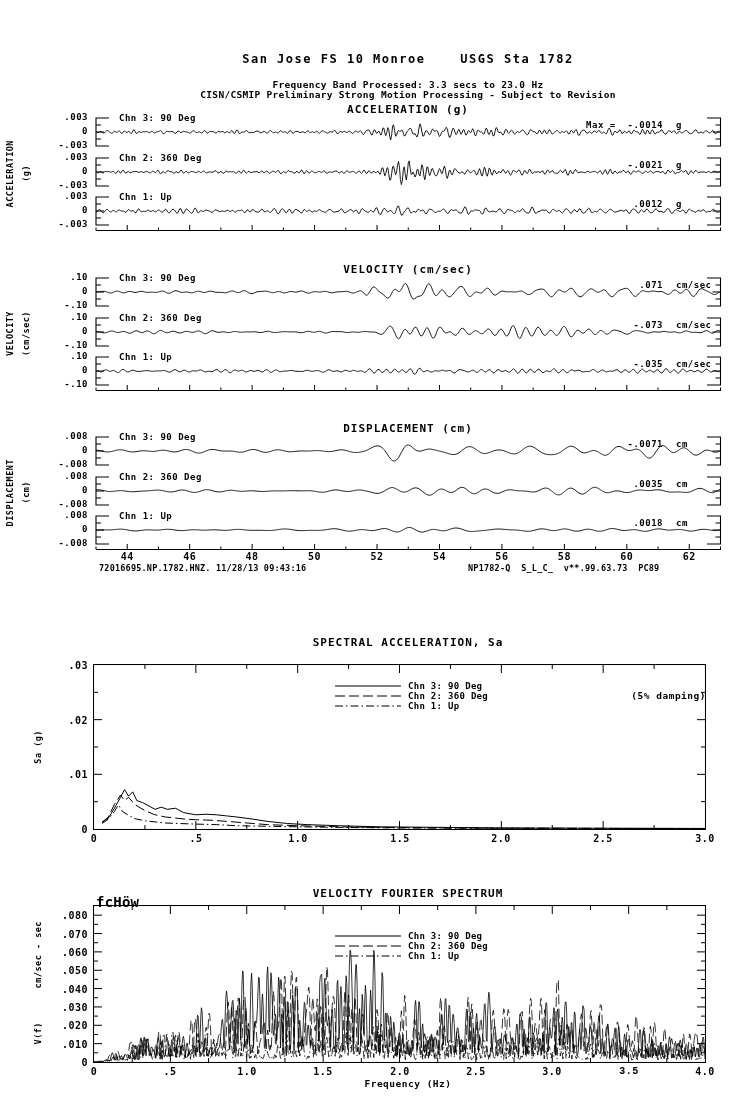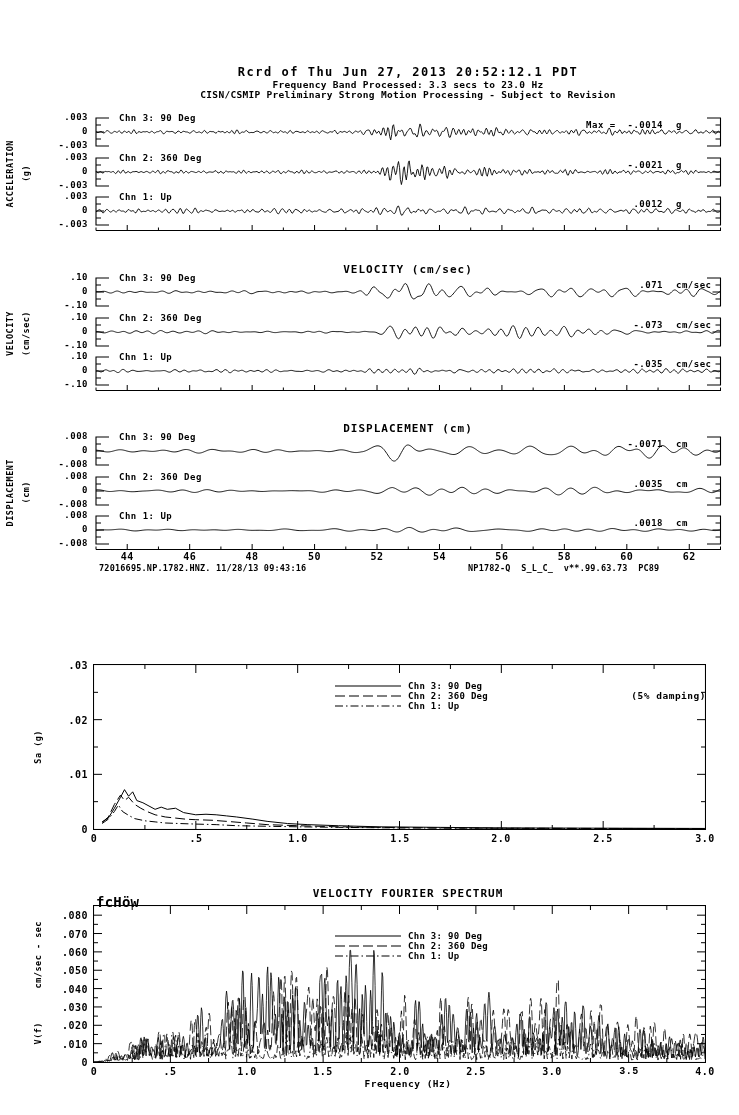--- a/index.html
+++ b/index.html
@@ -26,24 +26,25 @@
   .note{position:absolute;left:440px;width:266px;text-align:right;font-size:9.5px;letter-spacing:0.5px;}
   .corner{position:absolute;left:96px;top:894px;font-size:14px;letter-spacing:0.2px;}
   .gen{position:absolute;font-size:10px;letter-spacing:0.5px;white-space:pre;}
   svg{display:block;}
 </style>
 </head>
 <body>
 
 <div class="page">
 
-  <div class="abs ctr hl1" style="top:65px">Rcrd of Thu Jun 27, 2013 20:52:12.1 PDT</div>
+  <div class="abs ctr hl1" style="top:52px">San Jose FS 10 Monroe    USGS Sta 1782</div>
   <div class="abs ctr hl2" style="top:79px">Frequency Band Processed: 3.3 secs to 23.0 Hz</div>
   <div class="abs ctr hl2" style="top:89px">CISN/CSMIP Preliminary Strong Motion Processing - Subject to Revision</div>
 
+  <div class="abs gtitle" style="top:103px">ACCELERATION (g)</div>
   <div class="abs vwrap" style="left:2px;top:117px;height:113px;width:16px"><span class="vtext">ACCELERATION</span></div>
   <div class="abs vwrap" style="left:19px;top:117px;height:113px;width:14px"><span class="vtext">(g)</span></div>
 
   <div class="abs strip" style="top:117px">
     <span class="ylab yt">.003</span>
     <span class="ylab ym">0</span>
     <span class="ylab yb">-.003</span>
     <svg class="wave" width="627" height="31">
         <path d="M14 1H1V29H14M1 15H9M1 8H6M1 22H6M612 1H625.5V29H612M625.5 15H617.5M625.5 8H620.5M625.5 22H620.5" stroke="#000" stroke-width="1.1" fill="none"></path>
         <polyline points="1.0,14.69 2.0,15.36 3.0,15.68 3.9,15.39 4.9,14.80 5.9,14.52 6.9,14.89 7.8,15.65 8.8,16.06 9.8,15.60 10.8,14.54 11.7,13.69 12.7,13.64 13.7,14.32 14.7,15.24 15.6,15.98 16.6,16.22 17.6,15.78 18.6,14.91 19.5,14.36 20.5,14.64 21.5,15.24 22.5,15.14 23.4,14.30 24.4,13.93 25.4,14.85 26.4,16.17 27.3,16.24 28.3,14.95 29.3,13.95 30.3,14.44 31.2,15.45 32.2,15.40 33.2,14.48 34.2,14.43 35.2,15.79 36.1,16.76 37.1,15.64 38.1,13.41 39.1,12.66 40.0,14.25 41.0,16.23 42.0,16.48 43.0,15.28 43.9,14.50 44.9,14.90 45.9,15.46 46.9,15.28 47.8,14.75 48.8,14.67 49.8,14.89 50.8,14.79 51.7,14.53 52.7,14.78 53.7,15.47 54.7,15.65 55.6,14.94 56.6,14.26 57.6,14.62 58.6,15.64 59.5,16.07 60.5,15.53 61.5,14.85 62.5,14.68 63.5,14.60 64.4,14.09 65.4,13.62 66.4,14.19 67.4,15.70 68.3,16.86 69.3,16.63 70.3,15.43 71.3,14.45 72.2,14.28 73.2,14.56 74.2,14.73 75.2,14.66 76.1,14.48 77.1,14.44 78.1,14.80 79.1,15.61 80.0,16.31 81.0,16.13 82.0,15.01 83.0,14.00 83.9,14.11 84.9,15.11 85.9,15.74 86.9,15.32 87.8,14.49 88.8,14.24 89.8,14.62 90.8,14.96 91.7,14.97 92.7,15.10 93.7,15.67 94.7,16.19 95.7,15.95 96.6,14.94 97.6,13.93 98.6,13.66 99.6,14.21 100.5,15.06 101.5,15.57 102.5,15.44 103.5,14.99 104.4,14.89 105.4,15.44 106.4,16.00 107.4,15.61 108.3,14.32 109.3,13.42 110.3,14.00 111.3,15.49 112.2,16.31 113.2,15.75 114.2,14.75 115.2,14.40 116.1,14.63 117.1,14.70 118.1,14.60 119.1,14.99 120.0,15.83 121.0,16.15 122.0,15.38 123.0,14.38 123.9,14.27 124.9,14.85 125.9,15.04 126.9,14.58 127.9,14.46 128.8,15.19 129.8,15.84 130.8,15.43 131.8,14.57 132.7,14.67 133.7,15.68 134.7,15.93 135.7,14.68 136.6,13.46 137.6,14.15 138.6,16.10 139.6,16.75 140.5,15.07 141.5,13.06 142.5,13.15 143.5,15.14 144.4,16.66 145.4,16.36 146.4,15.28 147.4,14.95 148.3,15.27 149.3,15.06 150.3,14.11 151.3,13.50 152.2,14.06 153.2,15.16 154.2,15.74 155.2,15.62 156.1,15.43 157.1,15.54 158.1,15.63 159.1,15.32 160.1,14.72 161.0,14.22 162.0,14.05 163.0,14.25 164.0,14.82 164.9,15.52 165.9,15.86 166.9,15.51 167.9,14.78 168.8,14.38 169.8,14.73 170.8,15.51 171.8,16.01 172.7,15.76 173.7,14.85 174.7,13.89 175.7,13.62 176.6,14.29 177.6,15.31 178.6,15.75 179.6,15.39 180.5,15.01 181.5,15.35 182.5,15.97 183.5,15.78 184.4,14.61 185.4,13.65 186.4,13.93 187.4,14.94 188.3,15.35 189.3,14.94 190.3,14.81 191.3,15.59 192.3,16.32 193.2,15.71 194.2,14.16 195.2,13.40 196.2,14.29 197.1,15.77 198.1,16.27 199.1,15.58 200.1,14.68 201.0,14.31 202.0,14.37 203.0,14.60 204.0,15.01 204.9,15.46 205.9,15.50 206.9,15.04 207.9,14.75 208.8,15.19 209.8,15.77 210.8,15.47 211.8,14.36 212.7,13.76 213.7,14.41 214.7,15.46 215.7,15.63 216.6,15.02 217.6,14.77 218.6,15.25 219.6,15.51 220.6,14.88 221.5,14.16 222.5,14.57 223.5,15.81 224.5,16.36 225.4,15.49 226.4,14.16 227.4,13.67 228.4,14.11 229.3,14.70 230.3,15.11 231.3,15.60 232.3,16.07 233.2,15.93 234.2,15.16 235.2,14.63 236.2,14.90 237.1,15.24 238.1,14.66 239.1,13.55 240.1,13.42 241.0,14.87 242.0,16.52 243.0,16.70 244.0,15.50 244.9,14.49 245.9,14.63 246.9,15.19 247.9,15.10 248.8,14.50 249.8,14.36 250.8,14.99 251.8,15.52 252.8,15.18 253.7,14.31 254.7,14.05 255.7,14.87 256.7,16.08 257.6,16.53 258.6,15.81 259.6,14.62 260.6,14.02 261.5,14.38 262.5,15.01 263.5,15.02 264.5,14.29 265.4,13.77 266.4,14.69 267.4,16.67 268.4,17.78 269.3,16.85 270.3,14.88 271.3,13.60 272.3,13.22 273.2,12.97 274.2,13.17 275.2,14.93 276.2,17.51 277.1,17.96 278.1,15.41 279.1,12.80 280.1,13.24 281.0,15.60 282.0,16.25 283.0,14.65 284.0,14.22 285.0,16.54 285.9,18.10 286.9,15.40 287.9,11.08 288.9,11.08 289.8,15.80 290.8,18.64 291.8,15.30 292.8,10.64 293.7,12.35 294.7,19.53 295.7,22.96 296.7,17.42 297.6,9.14 298.6,7.71 299.6,13.79 300.6,19.27 301.5,18.53 302.5,14.69 303.5,13.26 304.5,14.34 305.4,14.46 306.4,13.13 307.4,13.40 308.4,16.36 309.3,18.99 310.3,18.54 311.3,16.12 312.3,14.35 313.3,13.44 314.2,12.11 315.2,10.99 316.2,12.08 317.2,15.08 318.1,17.11 319.1,16.89 320.1,16.75 321.1,18.59 322.0,20.05 323.0,17.28 324.0,11.02 325.0,6.93 325.9,9.02 326.9,14.95 327.9,19.08 328.9,18.77 329.8,15.98 330.8,13.87 331.8,13.75 332.8,15.22 333.7,17.13 334.7,17.89 335.7,16.37 336.7,13.53 337.6,11.98 338.6,12.88 339.6,14.34 340.6,14.15 341.5,13.15 342.5,14.06 343.5,17.18 344.5,19.47 345.5,18.52 346.4,15.77 347.4,14.27 348.4,14.38 349.4,13.82 350.3,11.68 351.3,10.28 352.3,12.17 353.3,16.60 354.2,20.16 355.2,20.24 356.2,17.12 357.2,13.16 358.1,11.08 359.1,12.25 360.1,15.54 361.1,17.70 362.0,16.47 363.0,13.41 364.0,12.43 365.0,14.83 365.9,17.31 366.9,16.36 367.9,13.25 368.9,12.43 369.8,15.28 370.8,18.11 371.8,17.33 372.8,14.40 373.7,13.43 374.7,15.03 375.7,15.71 376.7,13.59 377.7,11.68 378.6,13.47 379.6,17.48 380.6,18.98 381.6,16.48 382.5,13.43 383.5,13.11 384.5,14.54 385.5,15.05 386.4,14.76 387.4,15.62 388.4,17.18 389.4,16.58 390.3,13.31 391.3,11.10 392.3,13.02 393.3,16.79 394.2,17.57 395.2,14.79 396.2,13.02 397.2,15.39 398.1,18.93 399.1,18.59 400.1,14.17 401.1,10.56 402.0,11.25 403.0,14.32 404.0,15.86 405.0,15.27 405.9,15.14 406.9,16.76 407.9,18.12 408.9,16.93 409.9,13.96 410.8,12.16 411.8,13.09 412.8,15.32 413.8,16.40 414.7,15.49 415.7,13.81 416.7,13.18 417.7,14.26 418.6,16.10 419.6,17.05 420.6,16.39 421.6,15.05 422.5,14.52 423.5,15.10 424.5,15.60 425.5,14.96 426.4,13.62 427.4,12.87 428.4,13.30 429.4,14.48 430.3,15.88 431.3,17.23 432.3,17.90 433.3,17.03 434.2,14.79 435.2,12.89 436.2,12.80 437.2,13.98 438.1,14.72 439.1,14.65 440.1,14.99 441.1,16.26 442.1,16.92 443.0,15.61 444.0,13.61 445.0,13.51 446.0,15.52 446.9,16.87 447.9,15.58 448.9,13.37 449.9,13.32 450.8,15.53 451.8,16.97 452.8,15.64 453.8,13.24 454.7,12.73 455.7,14.59 456.7,16.61 457.7,17.02 458.6,16.18 459.6,15.22 460.6,14.39 461.6,13.62 462.5,13.52 463.5,14.54 464.5,15.80 465.5,15.95 466.4,15.11 467.4,14.72 468.4,15.24 469.4,15.42 470.4,14.46 471.3,13.68 472.3,14.73 473.3,16.71 474.3,17.03 475.2,15.07 476.2,13.32 477.2,13.95 478.2,15.66 479.1,15.56 480.1,13.49 481.1,12.39 482.1,14.28 483.0,17.41 484.0,18.56 485.0,17.03 486.0,14.83 486.9,13.66 487.9,13.29 488.9,13.13 489.9,13.59 490.8,15.00 491.8,16.29 492.8,16.13 493.8,14.99 494.7,14.66 495.7,15.66 496.7,16.41 497.7,15.59 498.6,14.14 499.6,13.92 500.6,14.97 501.6,15.51 502.6,14.58 503.5,13.44 504.5,13.78 505.5,15.31 506.5,16.30 507.4,15.88 508.4,15.15 509.4,15.47 510.4,16.57 511.3,16.76 512.3,14.97 513.3,12.23 514.3,10.96 515.2,12.60 516.2,16.01 517.2,18.28 518.2,17.64 519.1,15.31 520.1,14.06 521.1,14.90 522.1,15.97 523.0,15.19 524.0,13.31 525.0,12.87 526.0,14.65 526.9,16.44 527.9,16.13 528.9,14.58 529.9,14.23 530.8,15.42 531.8,16.05 532.8,14.94 533.8,13.78 534.8,14.56 535.7,16.43 536.7,16.76 537.7,14.97 538.7,13.27 539.6,13.44 540.6,14.53 541.6,14.84 542.6,14.79 543.5,15.79 544.5,17.30 545.5,16.92 546.5,14.24 547.4,12.21 548.4,13.44 549.4,16.36 550.4,17.13 551.3,14.90 552.3,12.93 553.3,14.00 554.3,16.49 555.2,16.85 556.2,14.56 557.2,12.72 558.2,13.62 559.1,15.93 560.1,16.90 561.1,16.05 562.1,15.16 563.1,15.23 564.0,15.27 565.0,14.27 566.0,12.98 567.0,12.88 567.9,14.26 568.9,16.02 569.9,17.06 570.9,17.03 571.8,16.08 572.8,14.67 573.8,13.69 574.8,13.93 575.7,15.00 576.7,15.49 577.7,14.68 578.7,13.67 579.6,13.99 580.6,15.54 581.6,16.59 582.6,16.06 583.5,14.80 584.5,14.35 585.5,15.02 586.5,15.78 587.4,15.78 588.4,15.11 589.4,14.28 590.4,13.62 591.3,13.42 592.3,13.97 593.3,15.17 594.3,16.30 595.3,16.72 596.2,16.52 597.2,16.08 598.2,15.31 599.2,14.03 600.1,12.86 601.1,12.92 602.1,14.41 603.1,15.93 604.0,16.11 605.0,15.27 606.0,14.87 607.0,15.51 607.9,16.17 608.9,15.73 609.9,14.49 610.9,13.67 611.8,13.91 612.8,14.82 613.8,15.70 614.8,16.02 615.7,15.48 616.7,14.26 617.7,13.42 618.7,14.08 619.6,15.87 620.6,16.95 621.6,16.15 622.6,14.59 623.5,14.22 624.5,15.06 625.5,15.27" fill="none" stroke="#000" stroke-width="0.9"></polyline>
@@ -227,20 +228,21 @@
       <line x1="500.6" y1="7.5" x2="500.6" y2="4.5" stroke="#000" stroke-width="1"></line>
       <line x1="531.8249999999999" y1="7.5" x2="531.8249999999999" y2="2" stroke="#000" stroke-width="1"></line>
       <line x1="563.0500000000001" y1="7.5" x2="563.0500000000001" y2="4.5" stroke="#000" stroke-width="1"></line>
       <line x1="594.275" y1="7.5" x2="594.275" y2="2" stroke="#000" stroke-width="1"></line>
       <line x1="625.5" y1="7.5" x2="625.5" y2="4.5" stroke="#000" stroke-width="1"></line>
     </svg>
 
   <span class="abs foot" style="left:99px;top:563px">72016695.NP.1782.HNZ. 11/28/13 09:43:16</span>
   <span class="abs foot" style="left:468px;top:563px">NP1782-Q  S_L_C_  v**.99.63.73  PC89</span>
 
+  <div class="abs gtitle" style="top:636px">SPECTRAL ACCELERATION, Sa</div>
   <svg class="abs" style="left:93px;top:664px" width="613" height="166">
       <rect x="0.5" y="0.5" width="612" height="165" fill="none" stroke="#000" stroke-width="1.1"></rect>
       <line x1="51.916666666666664" y1="1" x2="51.916666666666664" y2="5" stroke="#000" stroke-width="1"></line>
       <line x1="51.916666666666664" y1="165" x2="51.916666666666664" y2="161" stroke="#000" stroke-width="1"></line>
       <line x1="102.83333333333333" y1="1" x2="102.83333333333333" y2="9" stroke="#000" stroke-width="1"></line>
       <line x1="102.83333333333333" y1="165" x2="102.83333333333333" y2="157" stroke="#000" stroke-width="1"></line>
       <line x1="153.75" y1="1" x2="153.75" y2="5" stroke="#000" stroke-width="1"></line>
       <line x1="153.75" y1="165" x2="153.75" y2="161" stroke="#000" stroke-width="1"></line>
       <line x1="204.66666666666666" y1="1" x2="204.66666666666666" y2="9" stroke="#000" stroke-width="1"></line>
       <line x1="204.66666666666666" y1="165" x2="204.66666666666666" y2="157" stroke="#000" stroke-width="1"></line>

